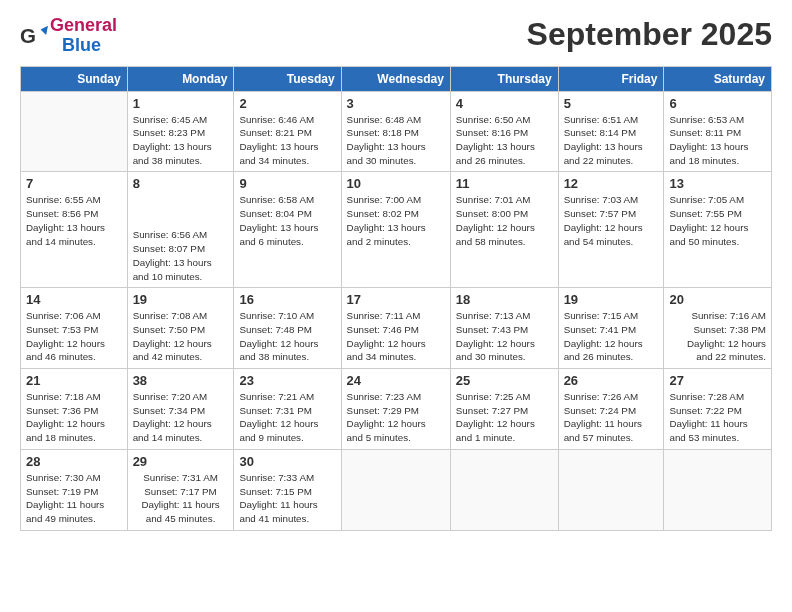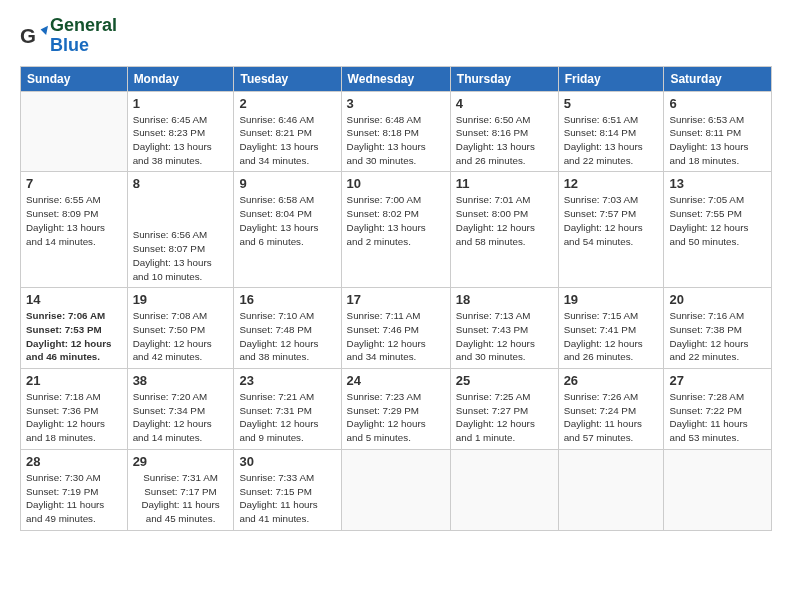--- a/index.html
+++ b/index.html
@@ -27,26 +27,27 @@
       align-items: center;
     }
     .logo-text {
       display: flex;
       flex-direction: column;
       line-height: 1.1;
     }
     .logo-general {
       font-size: 18px;
       font-weight: bold;
-      color: #14532d;
+      color: #be185d;
     }
     .logo-blue {
       font-size: 18px;
       font-weight: bold;
       color: #1a6bbf;
+      margin-left: 12px;
     }
     .logo-icon {
       width: 28px;
       height: 28px;
       margin-right: 2px;
     }
     .title-block {
       text-align: right;
     }
     .month-title {
@@ -59,21 +60,21 @@
       color: #555;
     }
     .calendar {
       width: 100%;
       border-collapse: collapse;
       font-size: 10.5px;
     }
     .calendar th {
       background-color: #2b6cb8;
       color: #fff;
-      text-align: left;
+      text-align: right;
       padding: 5px 6px;
       font-size: 12px;
       font-weight: bold;
       border: 1px solid #ccc;
     }
     .calendar td {
       border: 1px solid #ccc;
       vertical-align: top;
       padding: 4px 5px;
       width: 113px;
@@ -107,20 +108,21 @@
       <svg class="logo-icon" viewBox="0 0 30 30">
         <text x="0" y="22" font-size="22" font-weight="bold" fill="#333">G</text>
         <polygon points="22,8 30,4 28,14" fill="#1a6bbf"></polygon>
       </svg>
       <div class="logo-text">
         <span class="logo-general">General</span>
         <span class="logo-blue">Blue</span>
       </div>
     </div>
     <div class="title-block">
+      <div class="month-title">September 2025</div>
     </div>
   </div>
 
   <table class="calendar">
     <thead>
       <tr>
         <th>Sunday</th>
         <th>Monday</th>
         <th>Tuesday</th>
         <th>Wednesday</th>
@@ -172,21 +174,21 @@
             <div class="day-info" style="white-space: pre-line;">Sunrise: 6:53 AM
 Sunset: 8:11 PM
 Daylight: 13 hours
 and 18 minutes.</div>
           </td>
         </tr>
         <tr>
           <td>
             <span class="day-num">7</span>
             <div class="day-info" style="white-space: pre-line;">Sunrise: 6:55 AM
-Sunset: 8:09 PM
+Sunset: 8:56 PM
 Daylight: 13 hours
 and 14 minutes.</div>
           </td>
           <td>
             <span class="day-num">8</span>
             <div class="day-info" style="white-space: pre-line; margin-top: 37px;">Sunrise: 6:56 AM
 Sunset: 8:07 PM
 Daylight: 13 hours
 and 10 minutes.</div>
           </td>
@@ -222,21 +224,21 @@
             <span class="day-num">13</span>
             <div class="day-info" style="white-space: pre-line;">Sunrise: 7:05 AM
 Sunset: 7:55 PM
 Daylight: 12 hours
 and 50 minutes.</div>
           </td>
         </tr>
         <tr>
           <td>
             <span class="day-num">14</span>
-            <div class="day-info" style="white-space: pre-line; font-weight: bold;">Sunrise: 7:06 AM
+            <div class="day-info" style="white-space: pre-line;">Sunrise: 7:06 AM
 Sunset: 7:53 PM
 Daylight: 12 hours
 and 46 minutes.</div>
           </td>
           <td>
             <span class="day-num">19</span>
             <div class="day-info" style="white-space: pre-line;">Sunrise: 7:08 AM
 Sunset: 7:50 PM
 Daylight: 12 hours
 and 42 minutes.</div>
@@ -264,21 +266,21 @@
           </td>
           <td>
             <span class="day-num">19</span>
             <div class="day-info" style="white-space: pre-line;">Sunrise: 7:15 AM
 Sunset: 7:41 PM
 Daylight: 12 hours
 and 26 minutes.</div>
           </td>
           <td>
             <span class="day-num">20</span>
-            <div class="day-info" style="white-space: pre-line;">Sunrise: 7:16 AM
+            <div class="day-info" style="white-space: pre-line; text-align: right;">Sunrise: 7:16 AM
 Sunset: 7:38 PM
 Daylight: 12 hours
 and 22 minutes.</div>
           </td>
         </tr>
         <tr>
           <td>
             <span class="day-num">21</span>
             <div class="day-info" style="white-space: pre-line;">Sunrise: 7:18 AM
 Sunset: 7:36 PM

